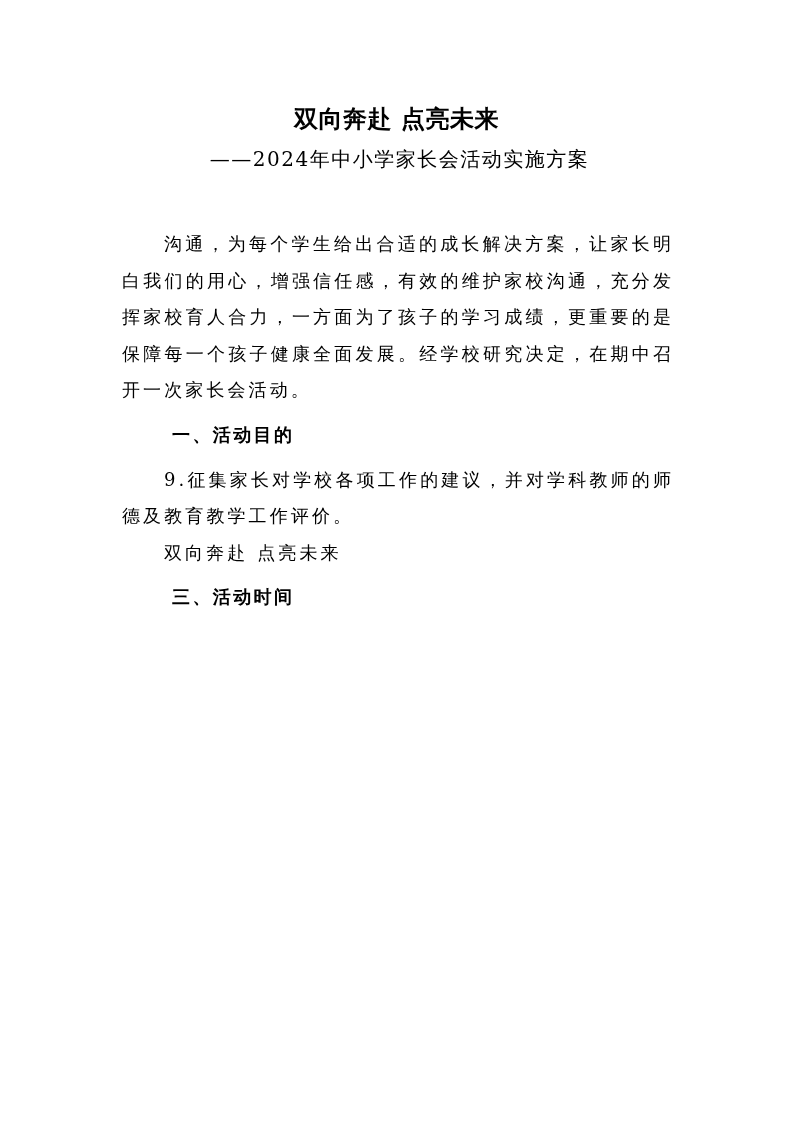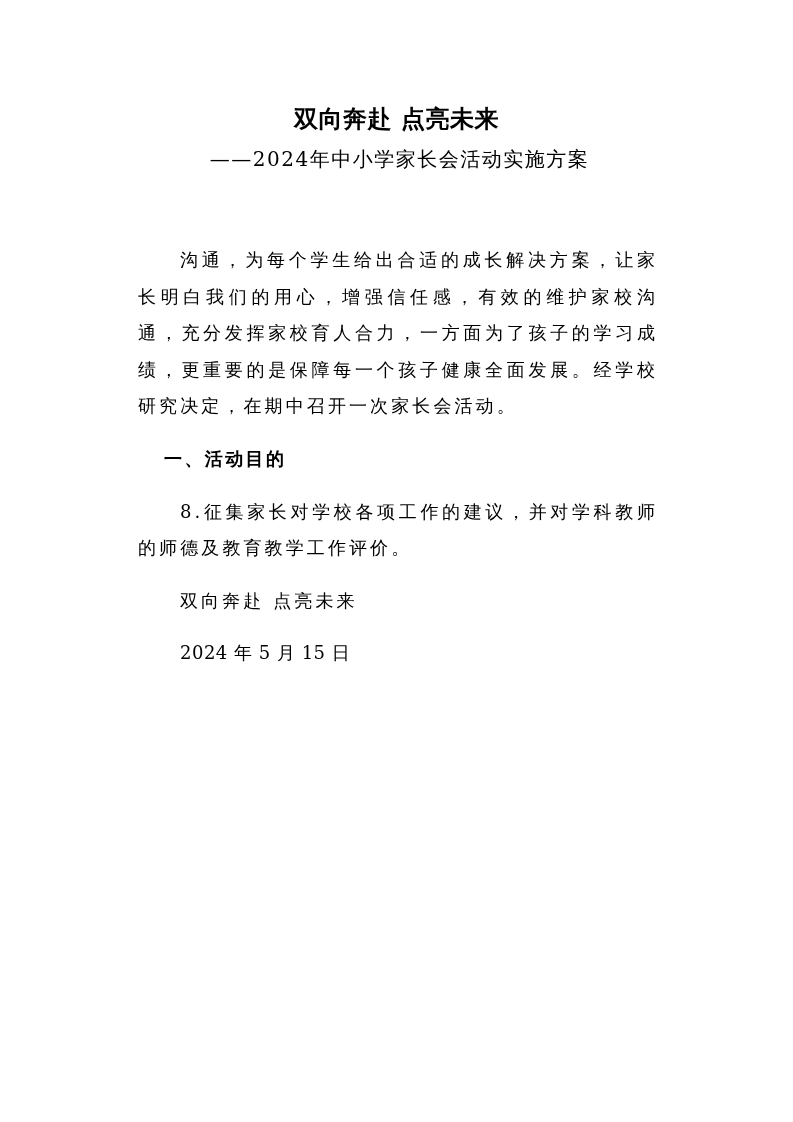--- a/index.html
+++ b/index.html
@@ -6,36 +6,36 @@
   body { width: 793px; height: 1122px; position: relative; overflow: hidden;
          font-family: "DejaVu Serif", "Liberation Serif", serif; color: #000; }
   .page { position: absolute; left: 0; top: 0; width: 793px; height: 885px; background: #fff; }
   .title { position: absolute; left: 0; width: 793px; top: 102px; text-align: center;
            font-family: "DejaVu Sans", sans-serif; font-weight: bold; font-size: 24px;
            line-height: 34px; letter-spacing: 0.5px; }
   .subtitle { position: absolute; left: 3px; width: 793px; top: 143px; text-align: center;
               font-size: 20px; line-height: 32px; letter-spacing: 1.5px; }
   .body { position: absolute; left: 122px; top: 226px; width: 552px; }
   .p { font-size: 18px; line-height: 36.6px; letter-spacing: 3.1px; text-align: justify;
-       margin: 16px; word-break: break-all; }
+       margin: 0; word-break: break-all; }
   .indent { text-indent: 42px; }
   .h { font-family: "DejaVu Sans", sans-serif; font-weight: bold; font-size: 18px;
-       line-height: 36.6px; letter-spacing: 2.4px; margin: 0; padding-left: 42px; }
+       line-height: 36.6px; letter-spacing: 2.4px; margin: 8px; padding-left: 42px; }
   .plain { padding-left: 42px; }
 </style>
 </head>
 <body>
 
 <div class="page">
   <div class="title">双向奔赴 点亮未来</div>
   <div class="subtitle">——2024年中小学家长会活动实施方案</div>
 
   <div class="body">
     <p class="p indent">沟通，为每个学生给出合适的成长解决方案，让家长明白我们的用心，增强信任感，有效的维护家校沟通，充分发挥家校育人合力，一方面为了孩子的学习成绩，更重要的是保障每一个孩子健康全面发展。经学校研究决定，在期中召开一次家长会活动。</p>
 
     <p class="h">一、活动目的</p>
-    <p class="p indent">8.征集家长对学校各项工作的建议，并对学科教师的师德及教育教学工作评价。</p>
+    <p class="p indent">9.征集家长对学校各项工作的建议，并对学科教师的师德及教育教学工作评价。</p>
 
     <p class="p plain">双向奔赴 点亮未来</p>
 
-    <p class="p plain" style="letter-spacing:0.5px;">2024 年 5 月 15 日</p>
+    <p class="h">三、活动时间</p>
   </div>
 </div>
 
 </body></html>

